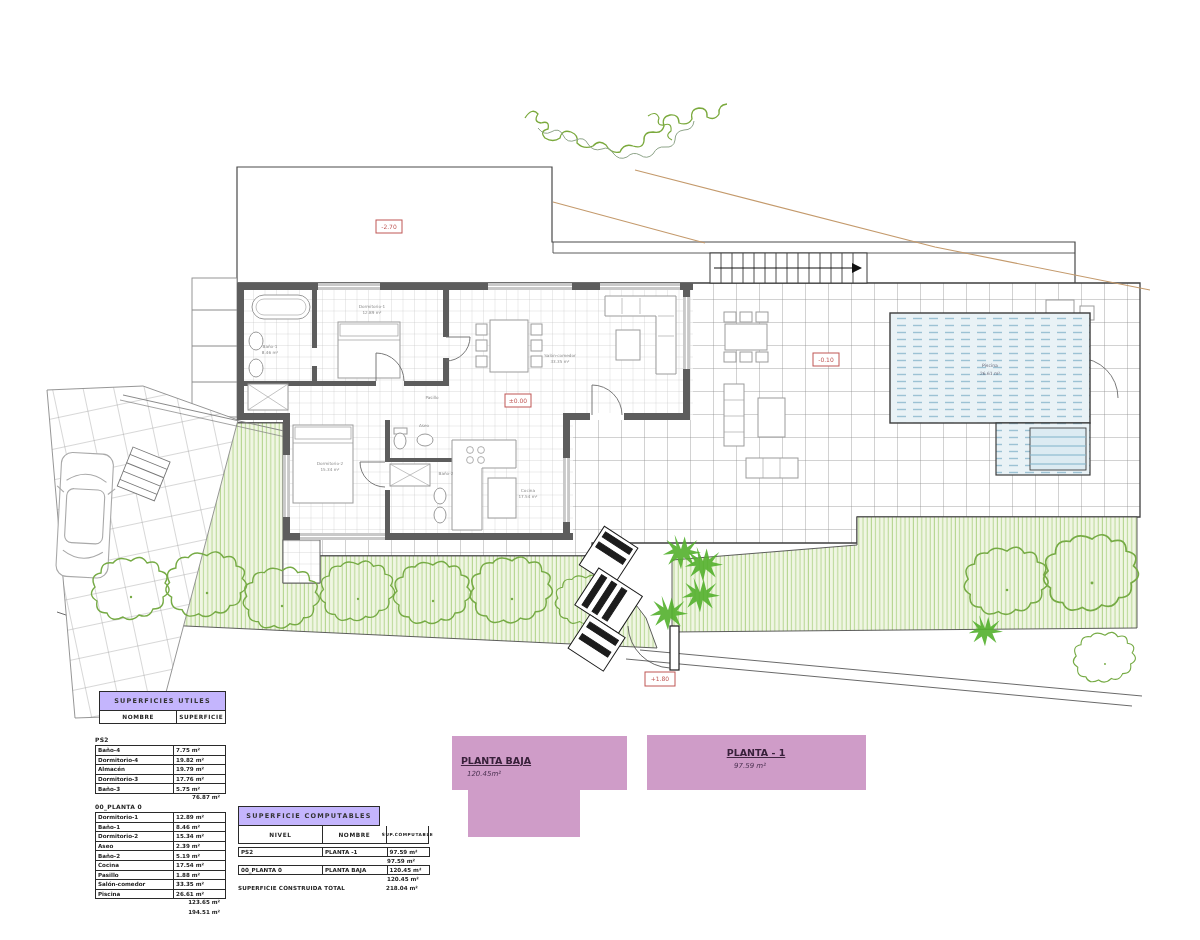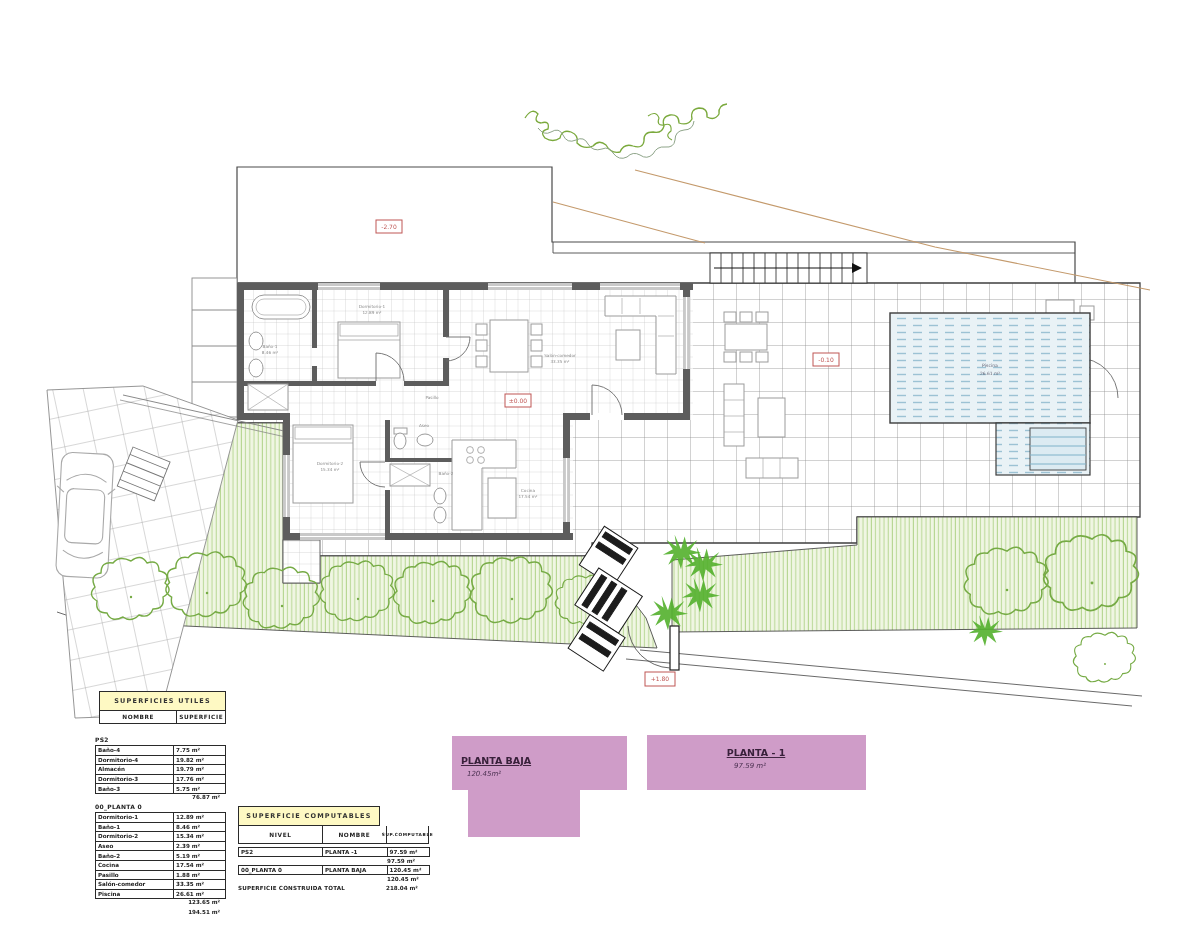--- a/index.html
+++ b/index.html
@@ -1,21 +1,21 @@
 <!DOCTYPE html>
 <html><head>
 <meta charset="utf-8">
 <style>
   html,body{margin:0;padding:0;background:#fff;}
   #stage{position:relative;width:1200px;height:940px;background:#ffffff;overflow:hidden;
          font-family:"DejaVu Sans", sans-serif;}
   #plan{position:absolute;left:0;top:0;}
   .tbl{position:absolute;color:#1c1c1c;}
   .boxtitle{border:1px solid #2a2a2a;display:flex;align-items:center;justify-content:center;
-            font-size:6.5px;font-weight:700;letter-spacing:1.2px;color:#333;background:#fef9c3;}
+            font-size:6.5px;font-weight:700;letter-spacing:1.2px;color:#333;background:#c4b5fd;}
   .hdr{display:flex;border:1px solid #2a2a2a;border-top:none;background:#fff;}
   .hdr .hc{font-size:5.8px;font-weight:700;letter-spacing:.6px;display:flex;align-items:center;justify-content:center;color:#222;}
   .hdr .hc + .hc{border-left:1px solid #2a2a2a;}
   .seclabel{font-size:6px;font-weight:700;color:#222;letter-spacing:.3px;}
   .rows{border:1px solid #2a2a2a;}
   .trow{display:flex;border-bottom:1px solid #2a2a2a;height:8.6px;align-items:center;background:#fff;}
   .trow:last-child{border-bottom:none;}
   .tc{font-size:5.6px;font-weight:700;color:#222;padding-left:2px;white-space:nowrap;overflow:hidden;}
   .tc.name{width:75px;border-right:1px solid #2a2a2a;align-self:stretch;display:flex;align-items:center;}
   .tc.area{width:46px;}

